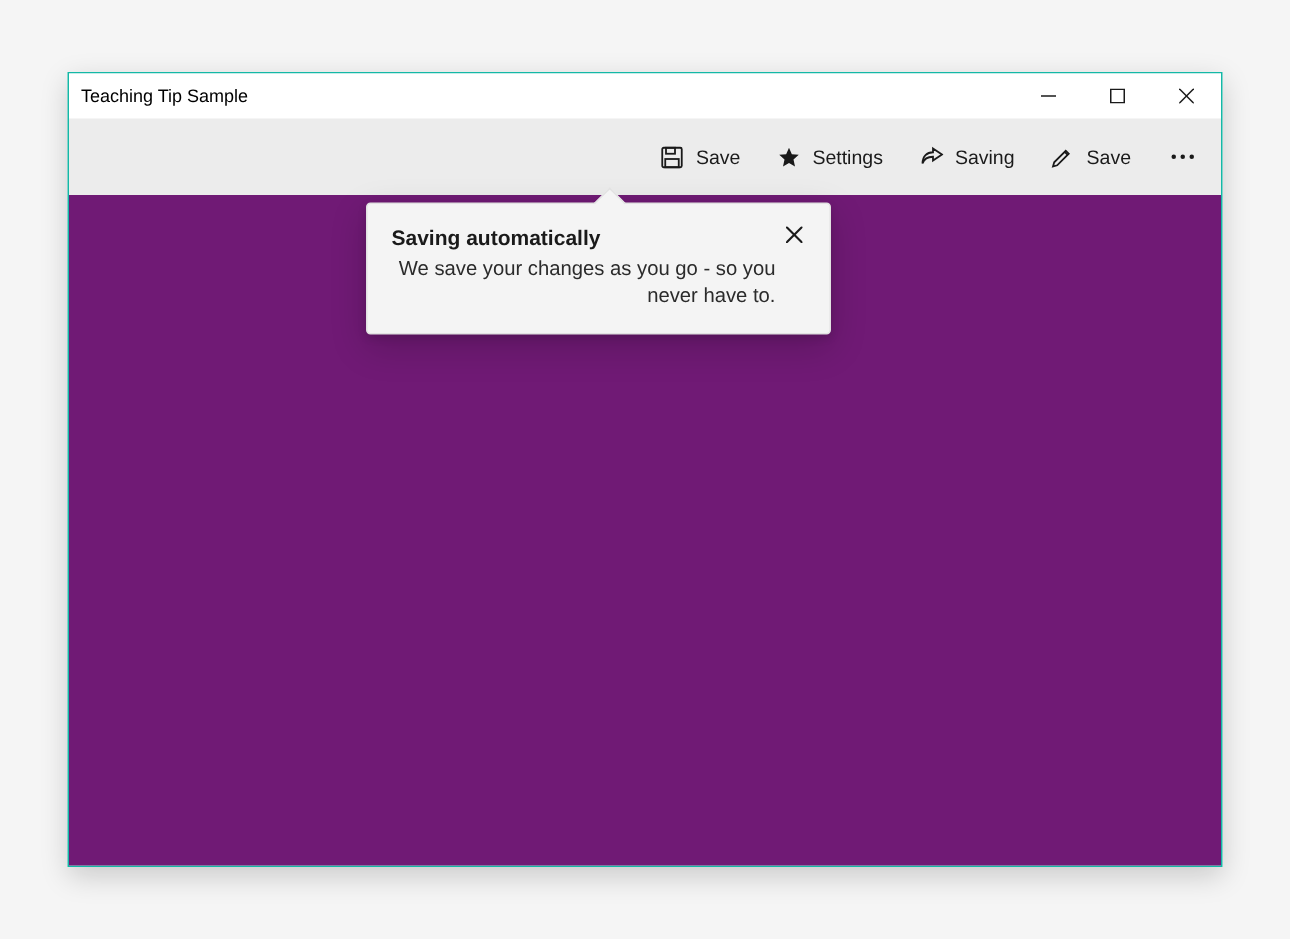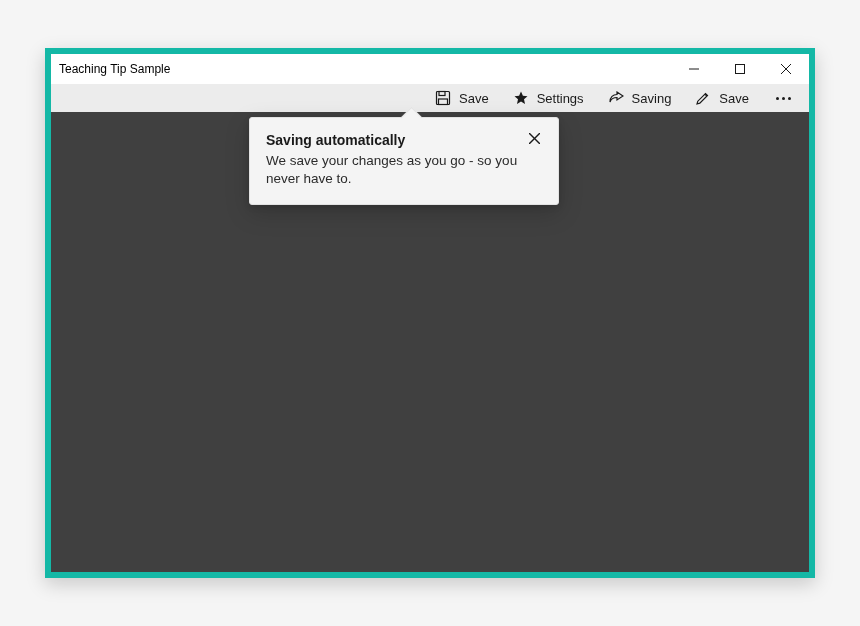--- a/index.html
+++ b/index.html
@@ -15,21 +15,21 @@
       display: flex;
       align-items: center;
       justify-content: center;
       width: 860px;
       height: 626px;
     }
     .window {
       width: 770px;
       height: 530px;
       background: #ffffff;
-      border: 6px solid #14b8a6;
+      border: 1px solid #14b8a6;
       box-shadow: 0 6px 18px rgba(0,0,0,0.18);
       position: relative;
       display: flex;
       flex-direction: column;
     }
     
     .titlebar {
       height: 30px;
       display: flex;
       align-items: center;
@@ -55,21 +55,21 @@
     }
     .window-control svg {
       width: 10px;
       height: 10px;
       stroke: #1a1a1a;
       stroke-width: 1;
       fill: none;
     }
     
     .commandbar {
-      height: 28px;
+      height: 51px;
       background: #ececec;
       display: flex;
       align-items: center;
       justify-content: flex-end;
       padding: 0 4px;
       border-top: 0;
     }
     .cmd-btn {
       display: flex;
       align-items: center;
@@ -110,21 +110,21 @@
     }
     .more-dots span {
       width: 3px;
       height: 3px;
       border-radius: 50%;
       background: #1a1a1a;
     }
     
     .content {
       flex: 1;
-      background: #404040;
+      background: #701a75;
       position: relative;
     }
     
     .teaching-tip {
       position: absolute;
       top: 5px;
       left: 198px;
       width: 310px;
       background: #f4f4f4;
       border: 1px solid #e2e2e2;
@@ -168,20 +168,21 @@
       height: 11px;
       stroke: #1a1a1a;
       stroke-width: 1.3;
     }
     .tip-body {
       font-size: 13.5px;
       color: #2b2b2b;
       line-height: 1.35;
       margin-top: 4px;
       padding-right: 20px;
+      text-align: right;
     }
   </style>
 </head>
 <body>
 
 <div class="window">
 
   <div class="titlebar">
     <span class="titlebar-title">Teaching Tip Sample</span>
     <div class="window-controls">

